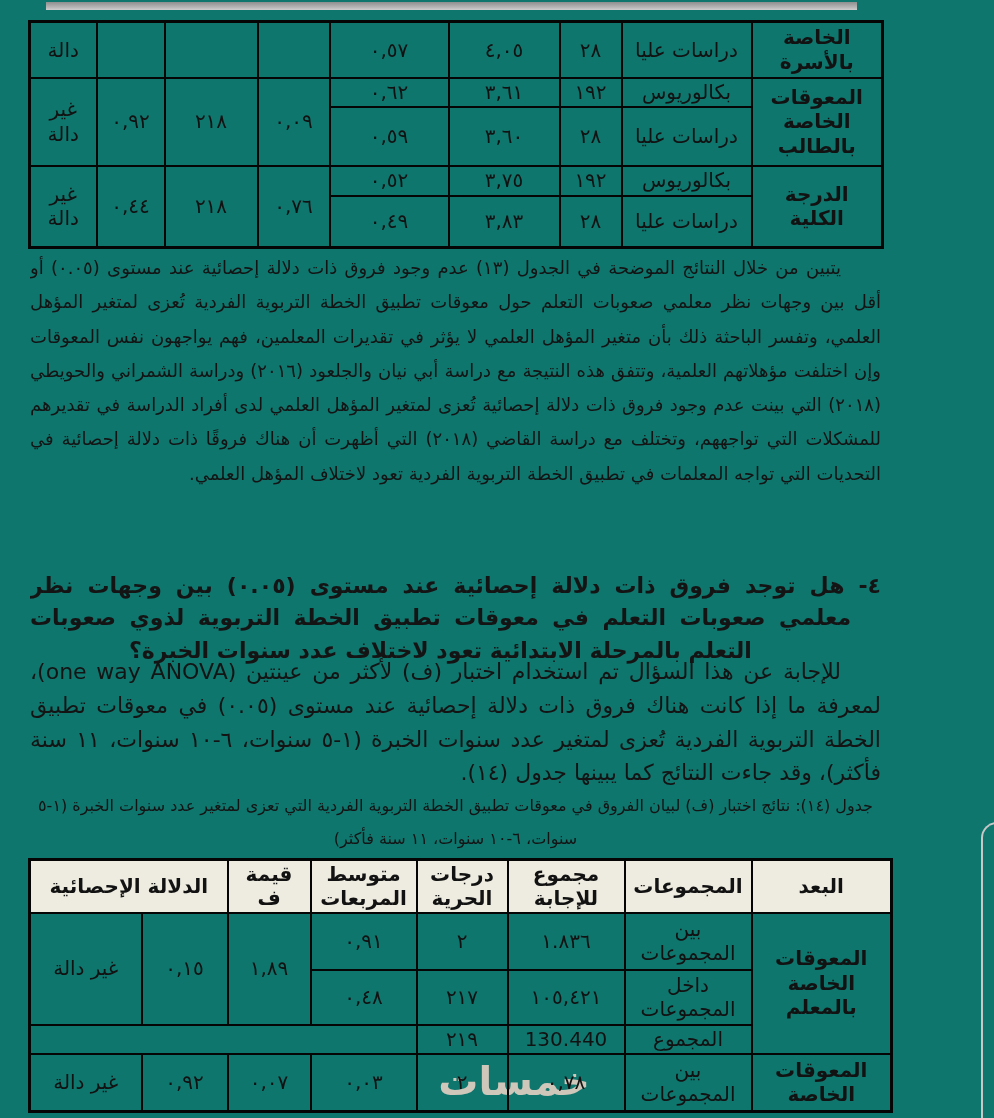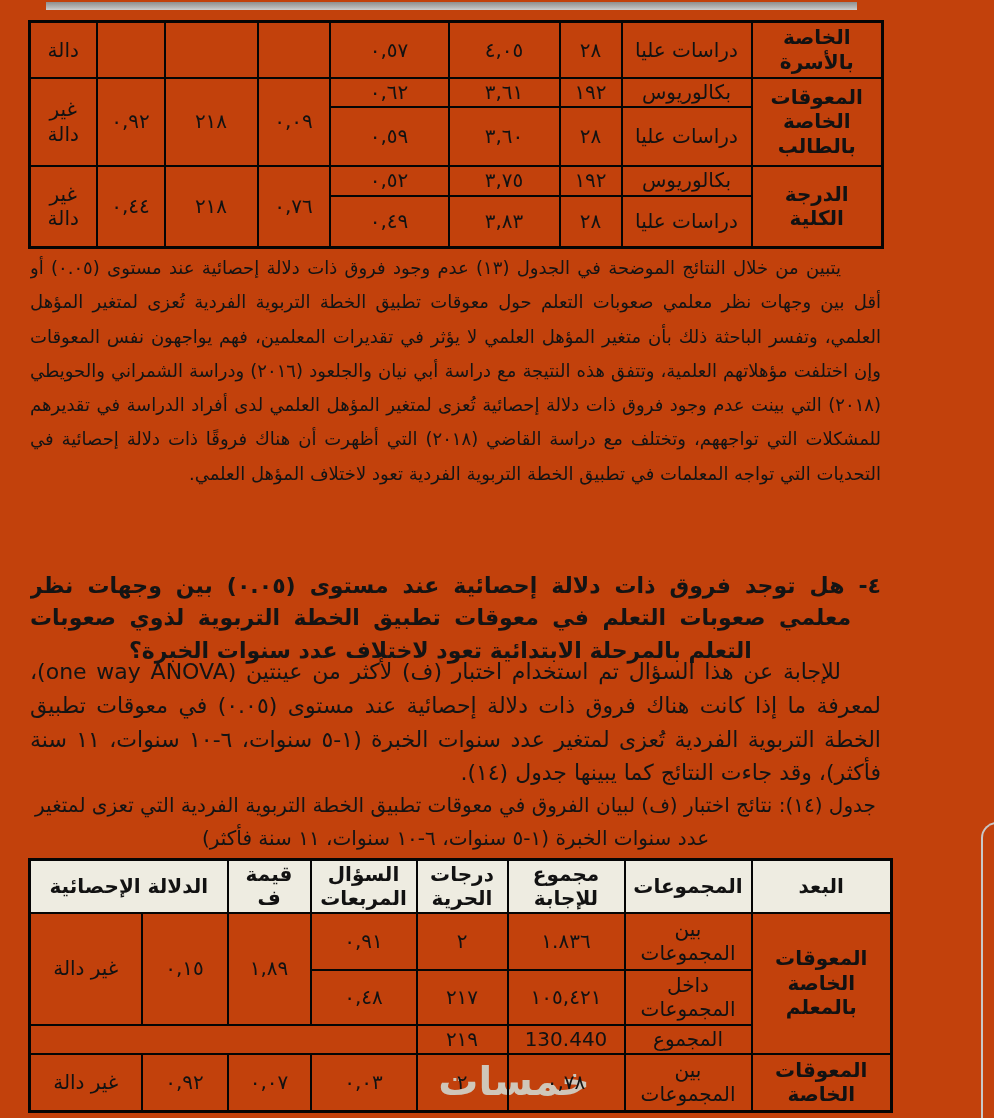--- a/index.html
+++ b/index.html
@@ -1,18 +1,18 @@
 <!DOCTYPE html>
 <html lang="ar" dir="rtl"><head>
 <meta charset="utf-8">
 <style>
   html,body{margin:0;padding:0;background:#e9e9e9;}
   #screen{
     position:relative;width:994px;height:1118px;overflow:hidden;
-    background:#c2410c;direction:rtl;
+    background:#0f766e;direction:rtl;
     font-family:"DejaVu Sans",sans-serif;color:#121212;
   }
   
   .topbar{position:absolute;left:46px;top:2px;width:811px;height:8px;
     background:linear-gradient(180deg,#8f8f8f 0%,#b9b9b9 70%,#cfcfcf 100%);}
   
   .doc-table{border-collapse:collapse;table-layout:fixed;direction:rtl;
     position:absolute;border:3px solid #050505;}
   .doc-table td{border:2px solid #050505;text-align:center;vertical-align:middle;
     font-size:20px;line-height:1.22;padding:0 7px;overflow:hidden;}
@@ -21,21 +21,21 @@
   .t13{top:20px;left:28px;width:853px;}
   .t14{top:858px;left:28px;width:862px;}
   .t14 .hdr td{background:#eeece1;font-weight:700;}
   
   .tx{position:absolute;right:113px;width:851px;text-align:justify;
     overflow:hidden;color:#141414;}
   .para1{top:251px;height:308px;line-height:34.3px;font-size:18px;text-indent:40px;}
   .q4{top:558px;height:97px;line-height:32.4px;font-size:22px;font-weight:700;
     width:821px;padding-right:30px;text-indent:-30px;text-align-last:center;margin-top:12px;}
   .para2{top:655px;height:134px;line-height:33.8px;font-size:22px;text-indent:40px;}
-  .caption{top:789px;height:67px;line-height:33px;font-size:20px;text-align:center;}
+  .caption{top:789px;height:67px;line-height:33px;font-size:16px;text-align:center;}
   
   .watermark{position:absolute;left:424px;top:1058px;width:180px;height:52px;
     font-size:40px;font-weight:700;color:#cfc7ba;text-align:center;
     direction:rtl;letter-spacing:1px;}
   
   .card-edge{position:absolute;left:981px;top:822px;width:60px;height:320px;
     border-left:2px solid #c8c8c8;border-top:2px solid #c8c8c8;
     border-top-left-radius:16px;}
 </style>
 </head>
@@ -126,21 +126,21 @@
         <col style="width:83px">
       <col style="width:86px">
         <col style="width:112px">
     </colgroup>
     <tbody>
       <tr class="hdr" style="height:53px">
         <td>البعد</td>
         <td>المجموعات</td>
         <td>مجموع للإجابة</td>
         <td>درجات الحرية</td>
-        <td>السؤال المربعات</td>
+        <td>متوسط المربعات</td>
         <td>قيمة ف</td>
         <td colspan="2">الدلالة الإحصائية</td>
       </tr>
       <tr style="height:57px">
         <td class="dim" rowspan="3">المعوقات الخاصة بالمعلم</td>
         <td>بين المجموعات</td>
         <td>١.٨٣٦</td>
         <td>٢</td>
         <td>٠,٩١</td>
         <td rowspan="2">١,٨٩</td>

